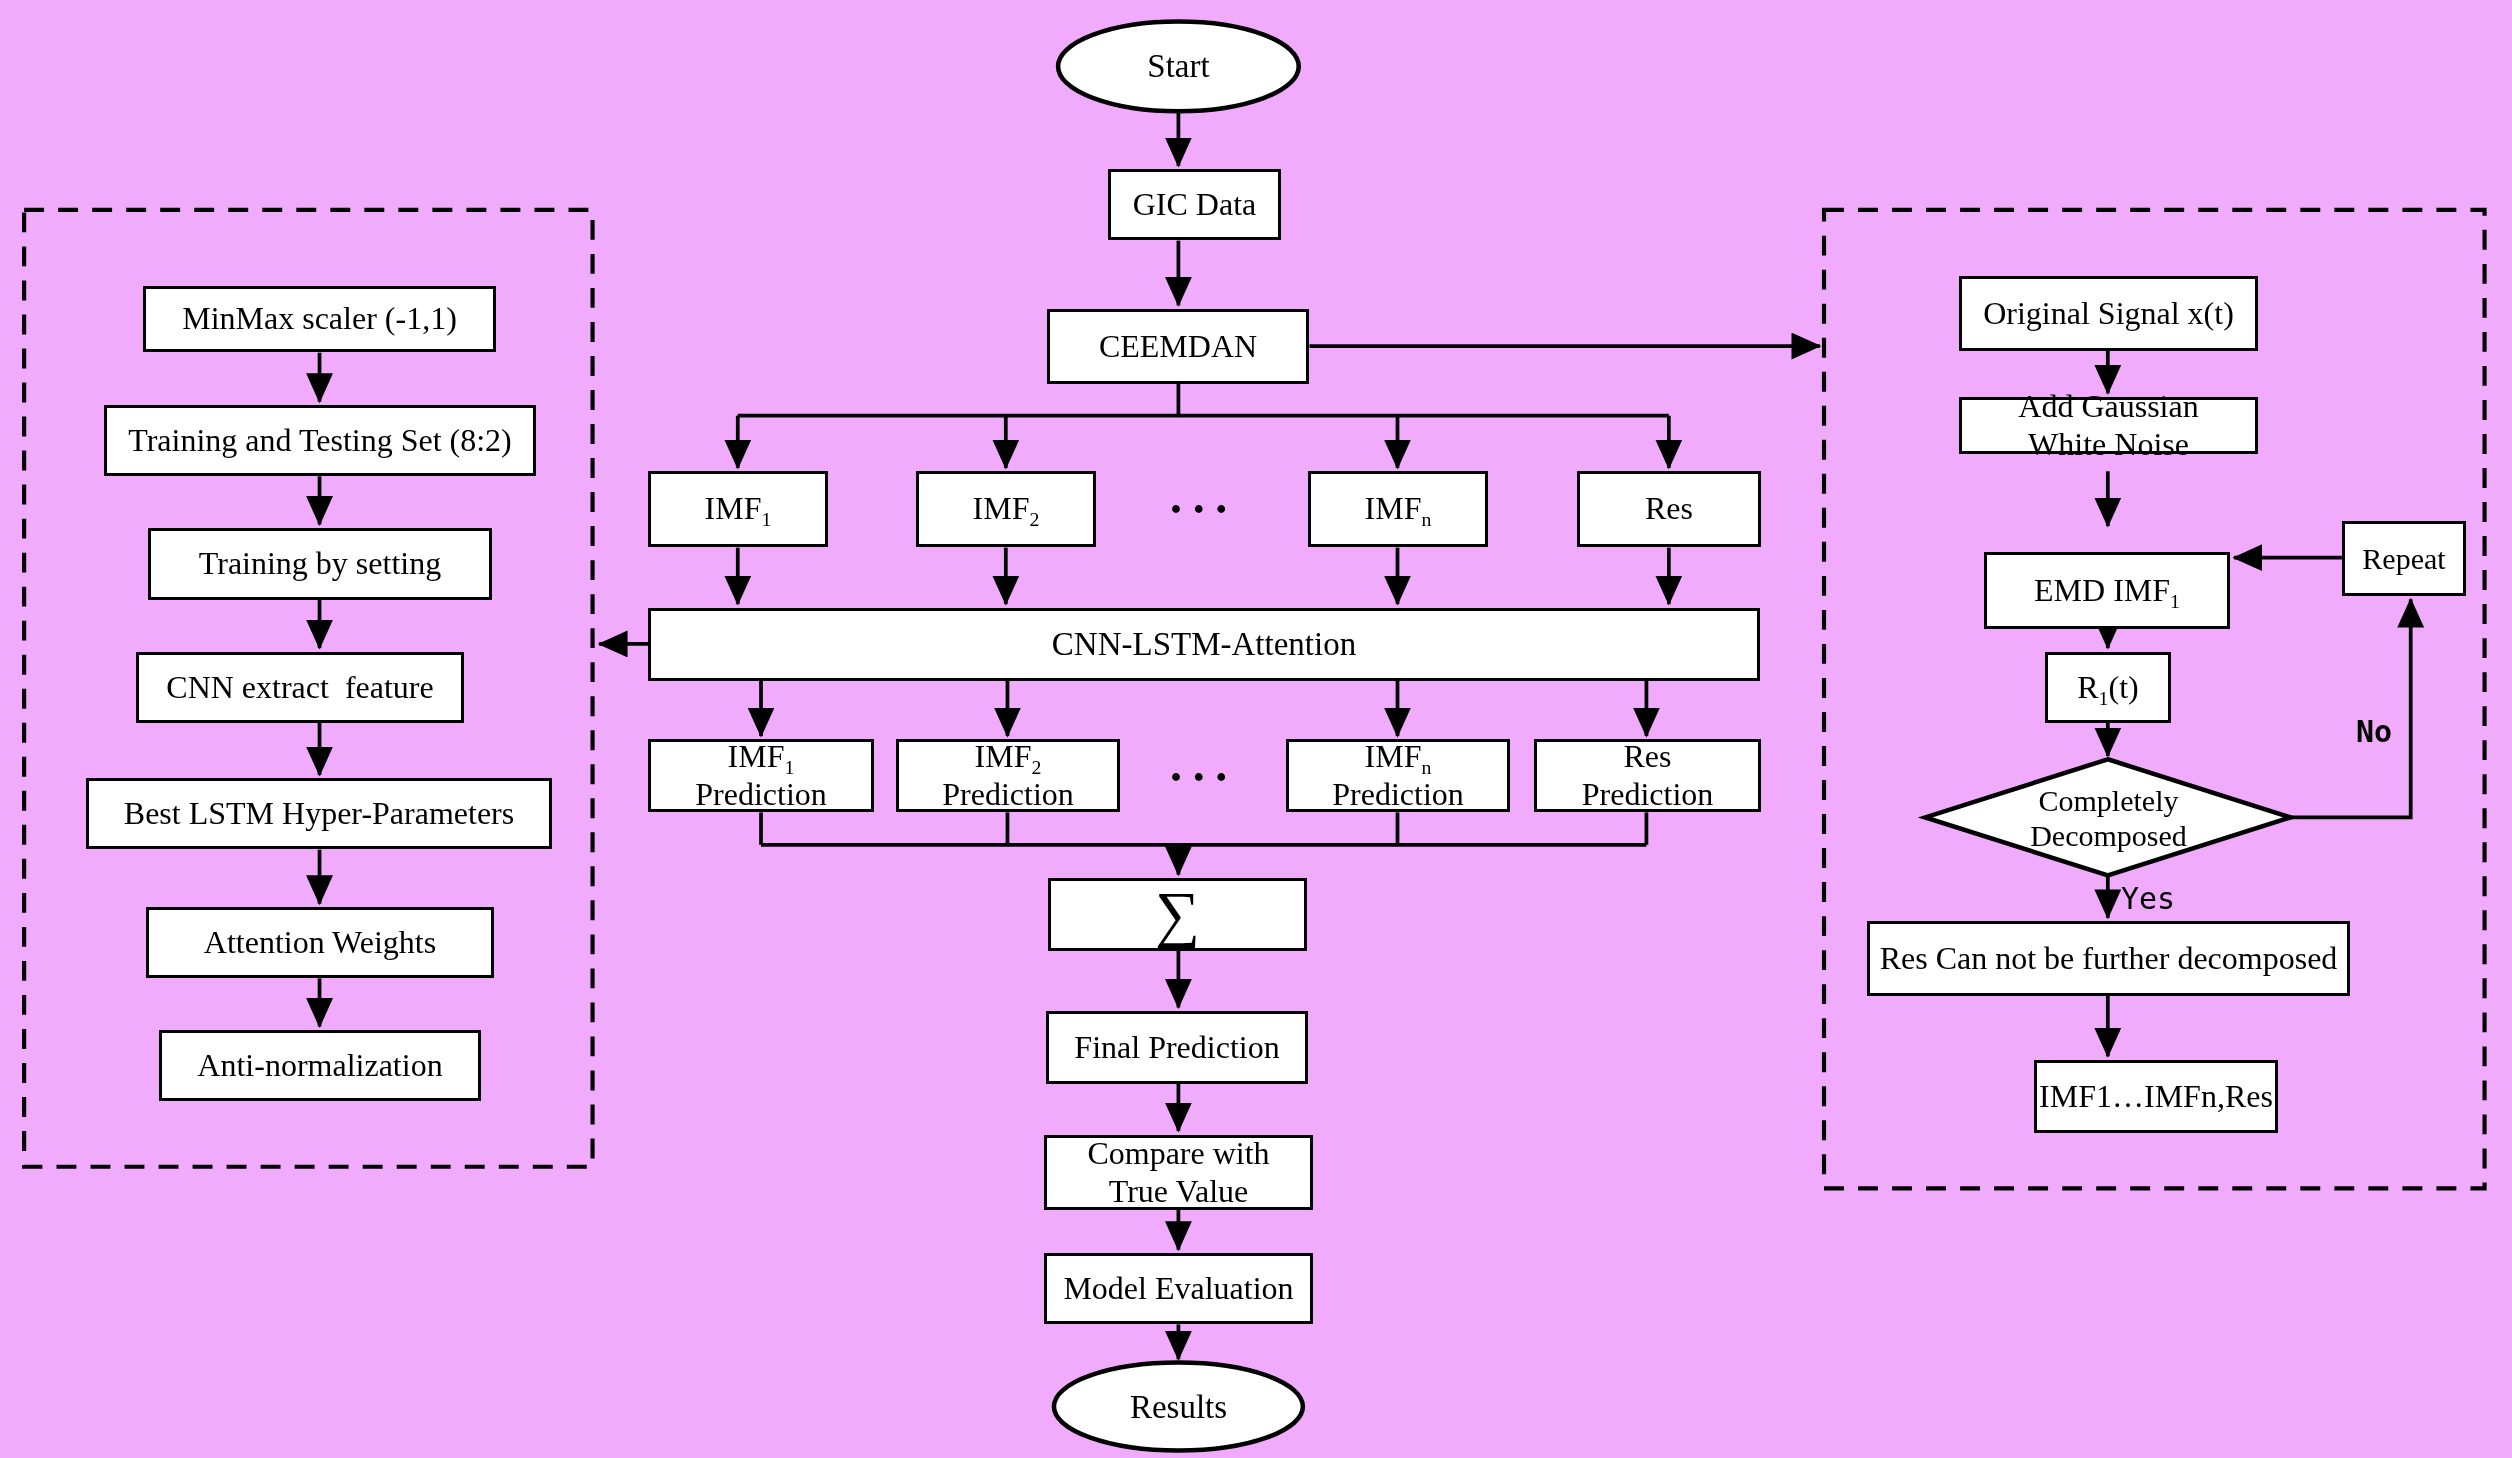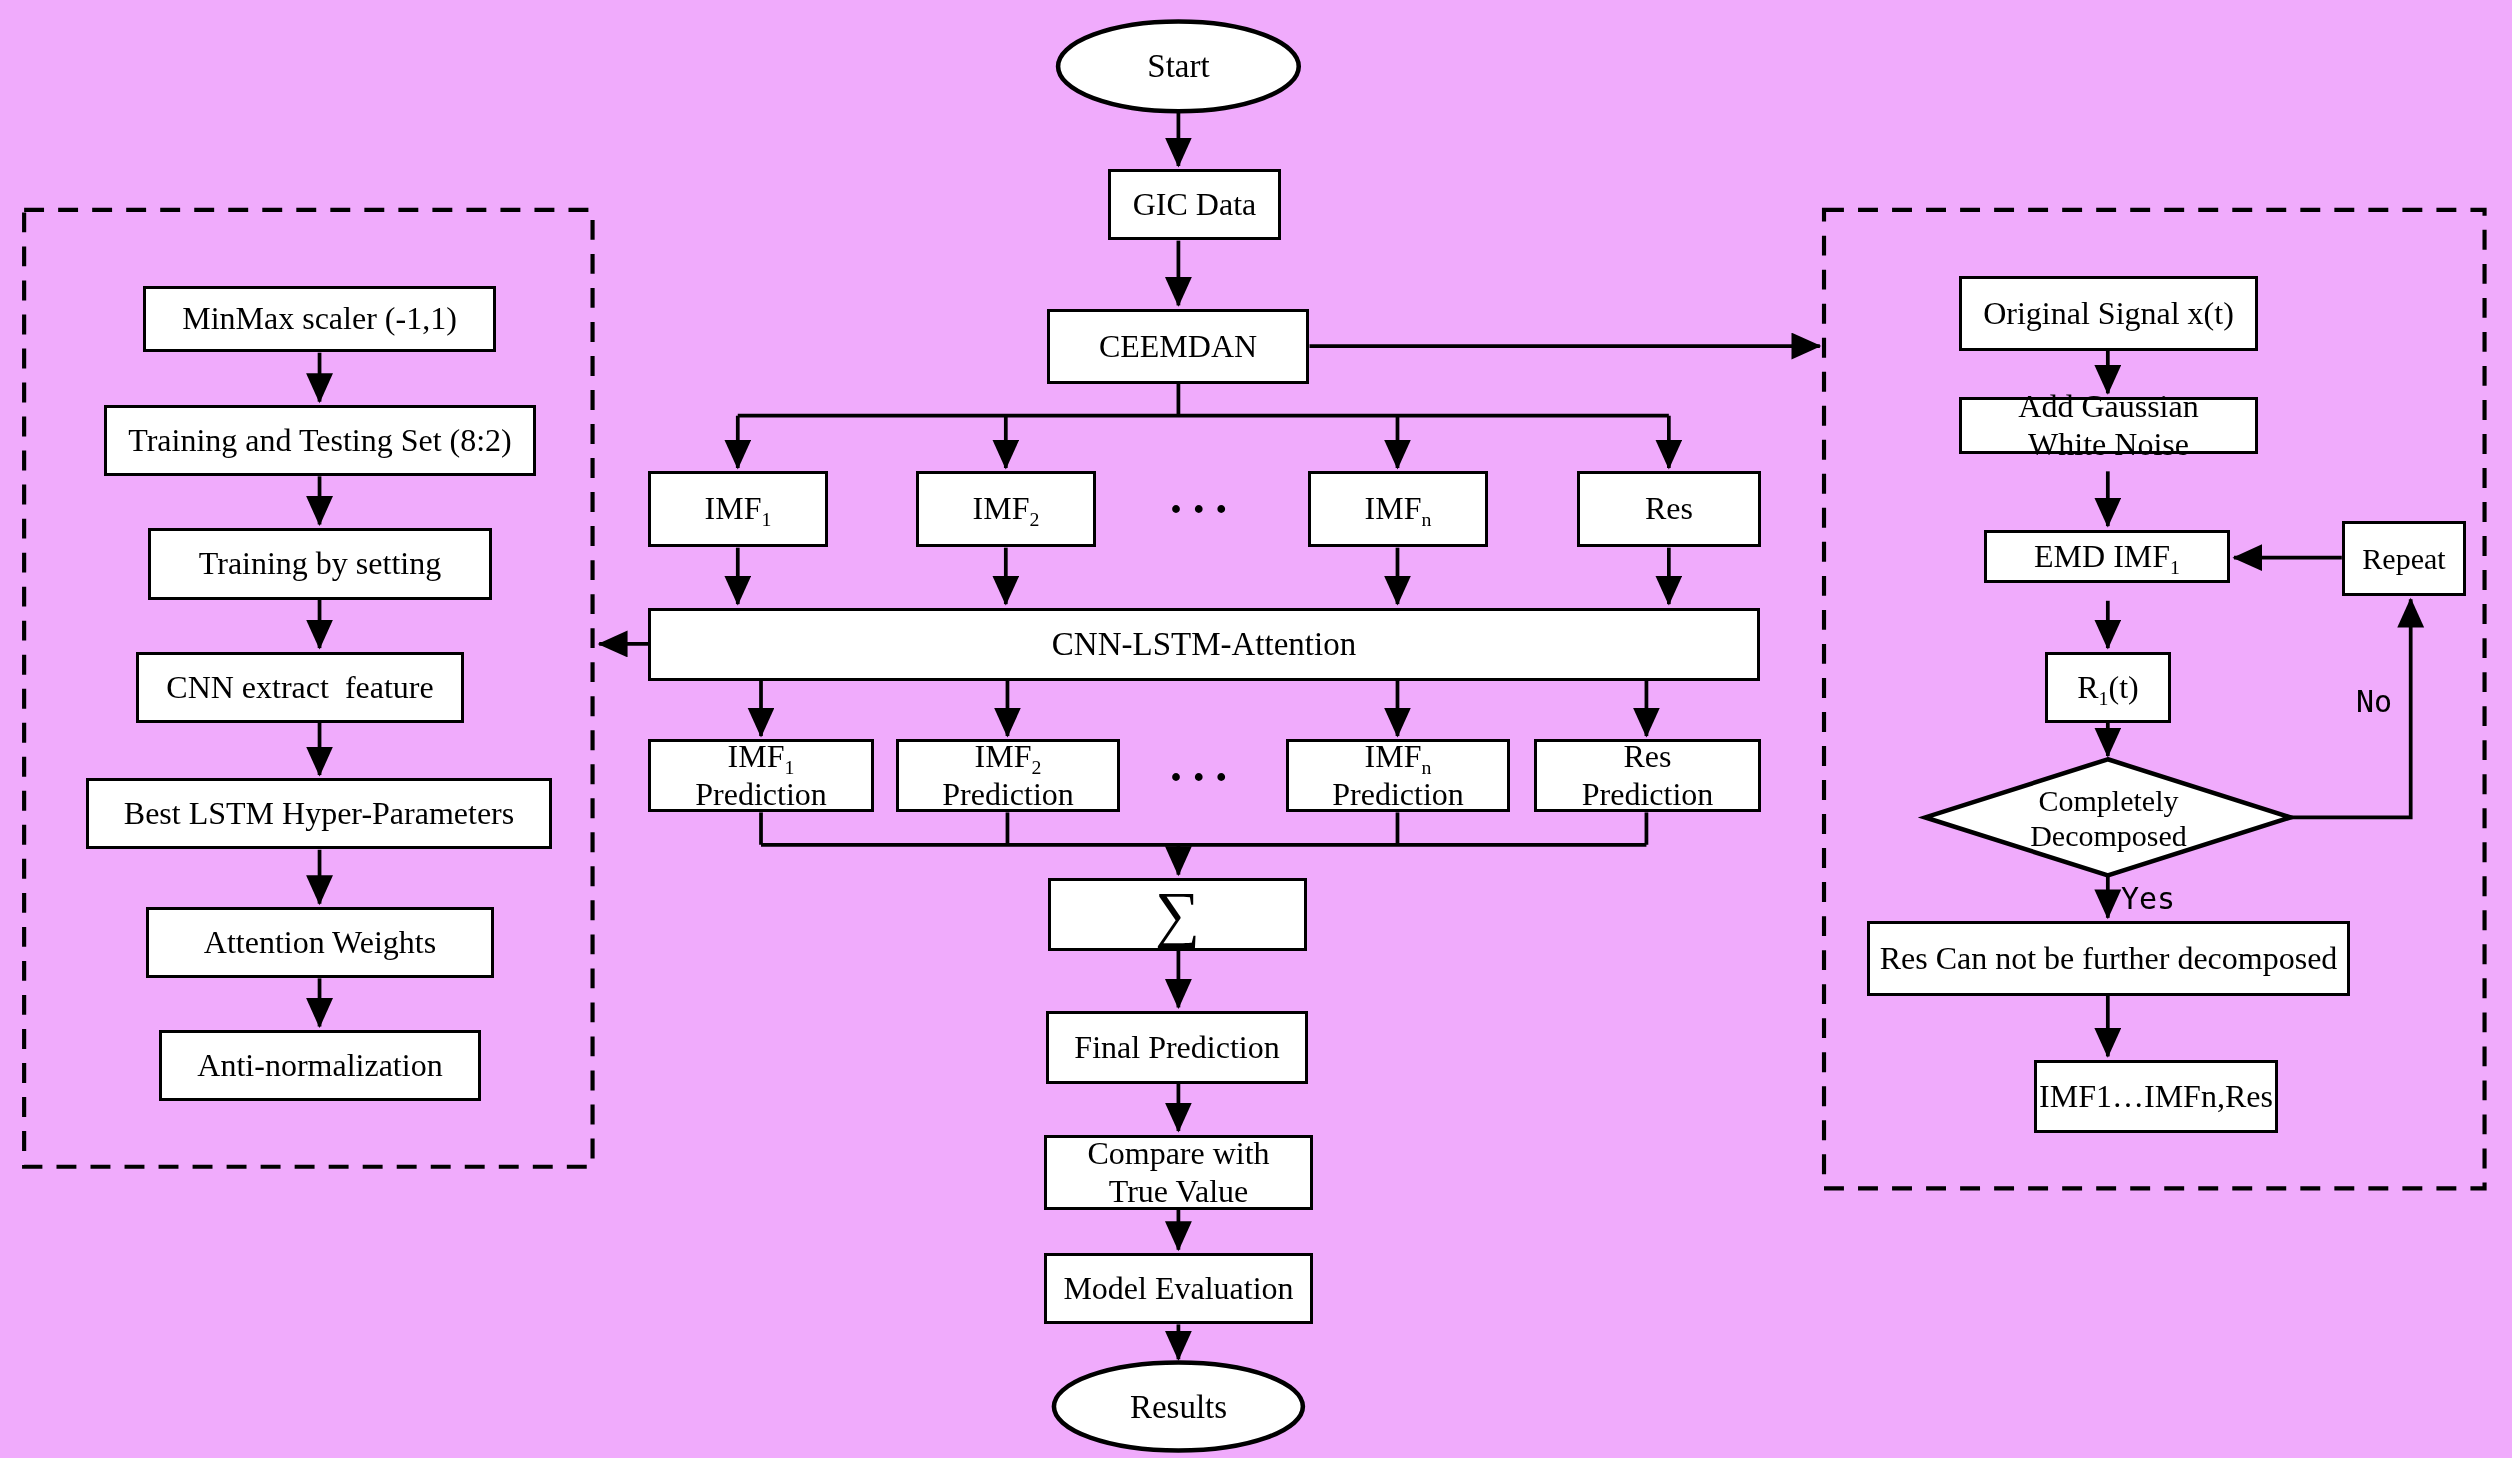--- a/index.html
+++ b/index.html
@@ -187,37 +187,37 @@
     <span>Model Evaluation</span>
   </div>
 
   <div class="node" style="left:1959px;top:276px;width:299px;height:75px;">
     <span>Original Signal x(t)</span>
   </div>
   <div class="node col" style="left:1959px;top:397px;width:299px;height:57px;text-align:center;">
     <span>Add Gaussian</span>
     <span>White Noise</span>
   </div>
-  <div class="node" style="left:1984px;top:530px;width:246px;height:53px;">
+  <div class="node" style="left:1984px;top:552px;width:246px;height:77px;">
     <span><span>EMD IMF</span><sub>1</sub></span>
   </div>
   <div class="node" style="left:2342px;top:521px;width:124px;height:75px;font-size:30px;">
     <span>Repeat</span>
   </div>
   <div class="node" style="left:2045px;top:652px;width:126px;height:71px;">
     <span><span>R</span><sub>1</sub><span>(t)</span></span>
   </div>
   <div class="node plain col" style="left:1984px;top:768px;width:249px;height:100px;font-size:30px;">
     <span>Completely</span>
     <span>Decomposed</span>
   </div>
   <div class="node plain mono left-align" style="left:2121px;top:878px;width:100px;height:41px;">
     <span>Yes</span>
   </div>
-  <div class="node plain mono right-align" style="left:2301px;top:681px;width:91px;height:41px;">
+  <div class="node plain mono right-align" style="left:2301px;top:711px;width:91px;height:41px;font-weight:bold;">
     <span>No</span>
   </div>
   <div class="node" style="left:1867px;top:921px;width:483px;height:75px;">
     <span>Res Can not be further decomposed</span>
   </div>
   <div class="node" style="left:1986px;top:1060px;width:244px;height:73px;margin-left:48px;">
     <span>IMF1…IMFn,Res</span>
   </div>
 
 </div>

